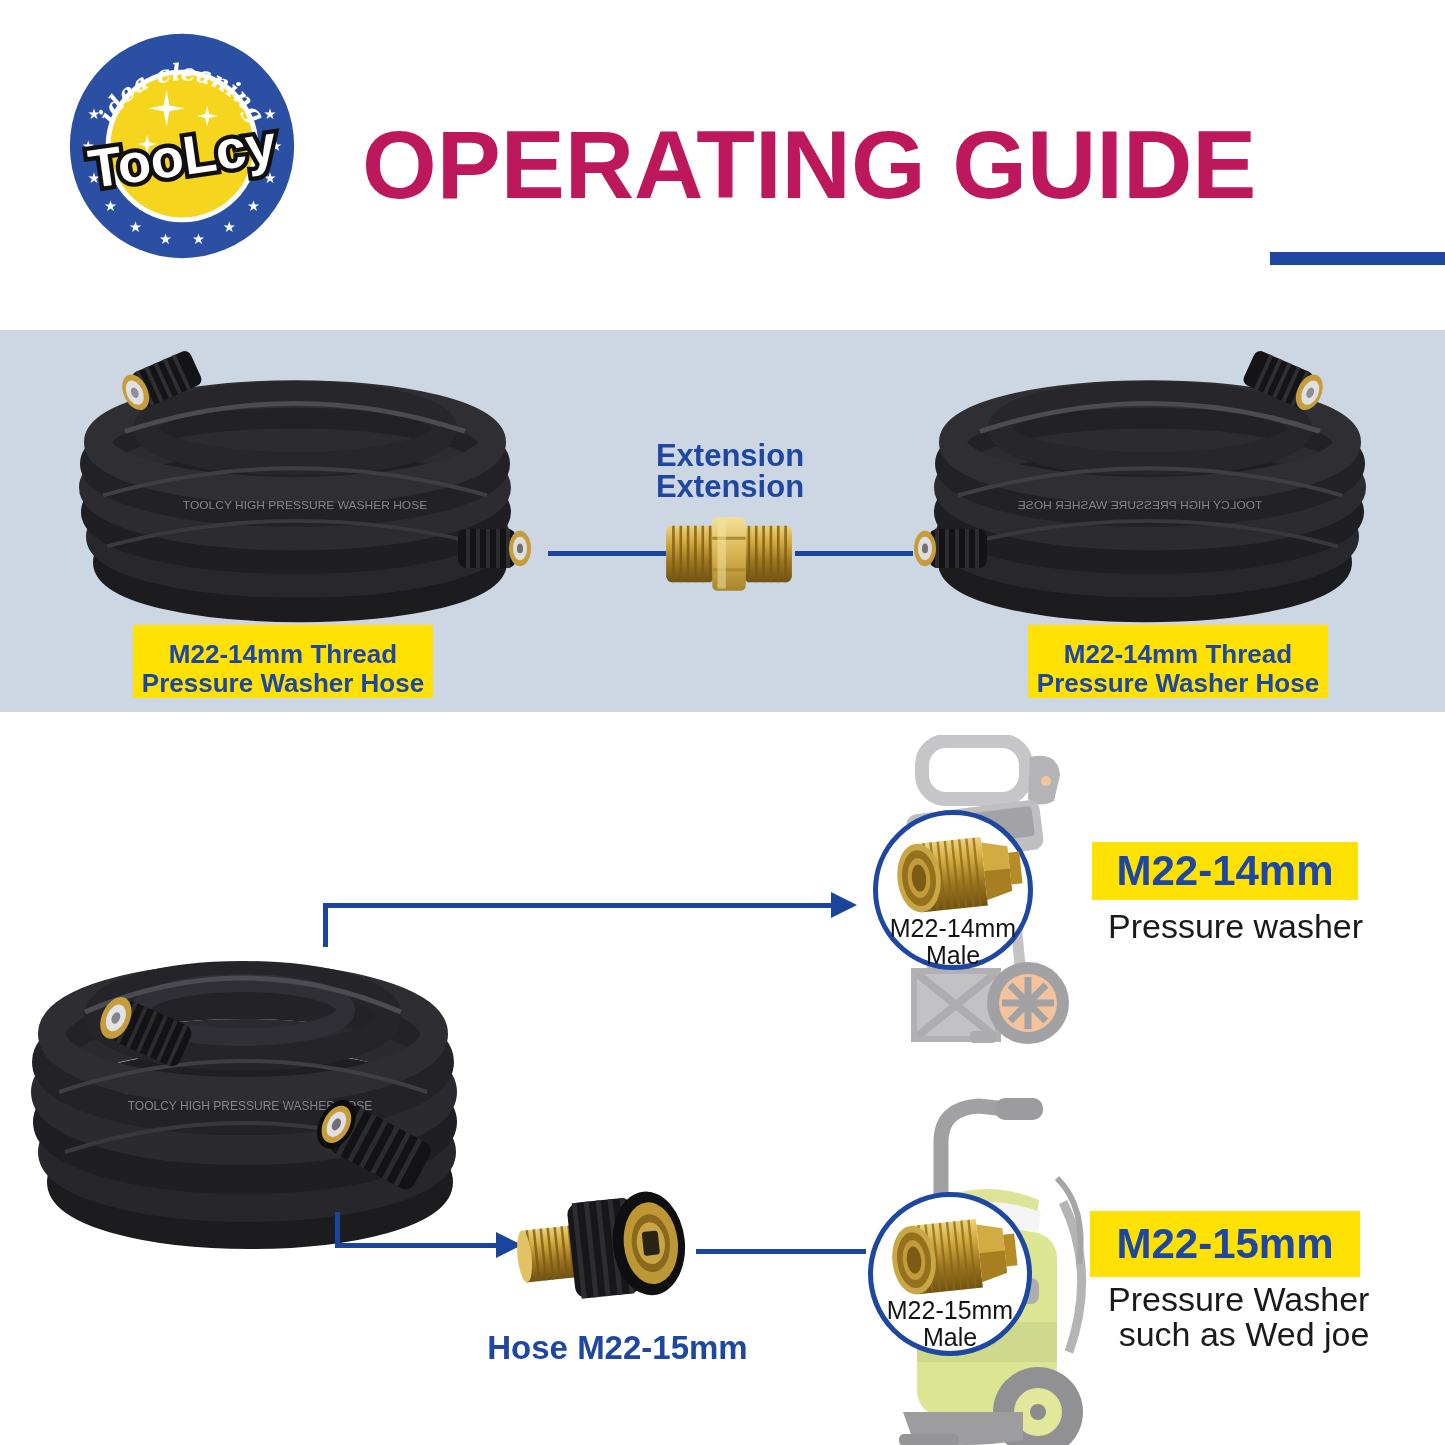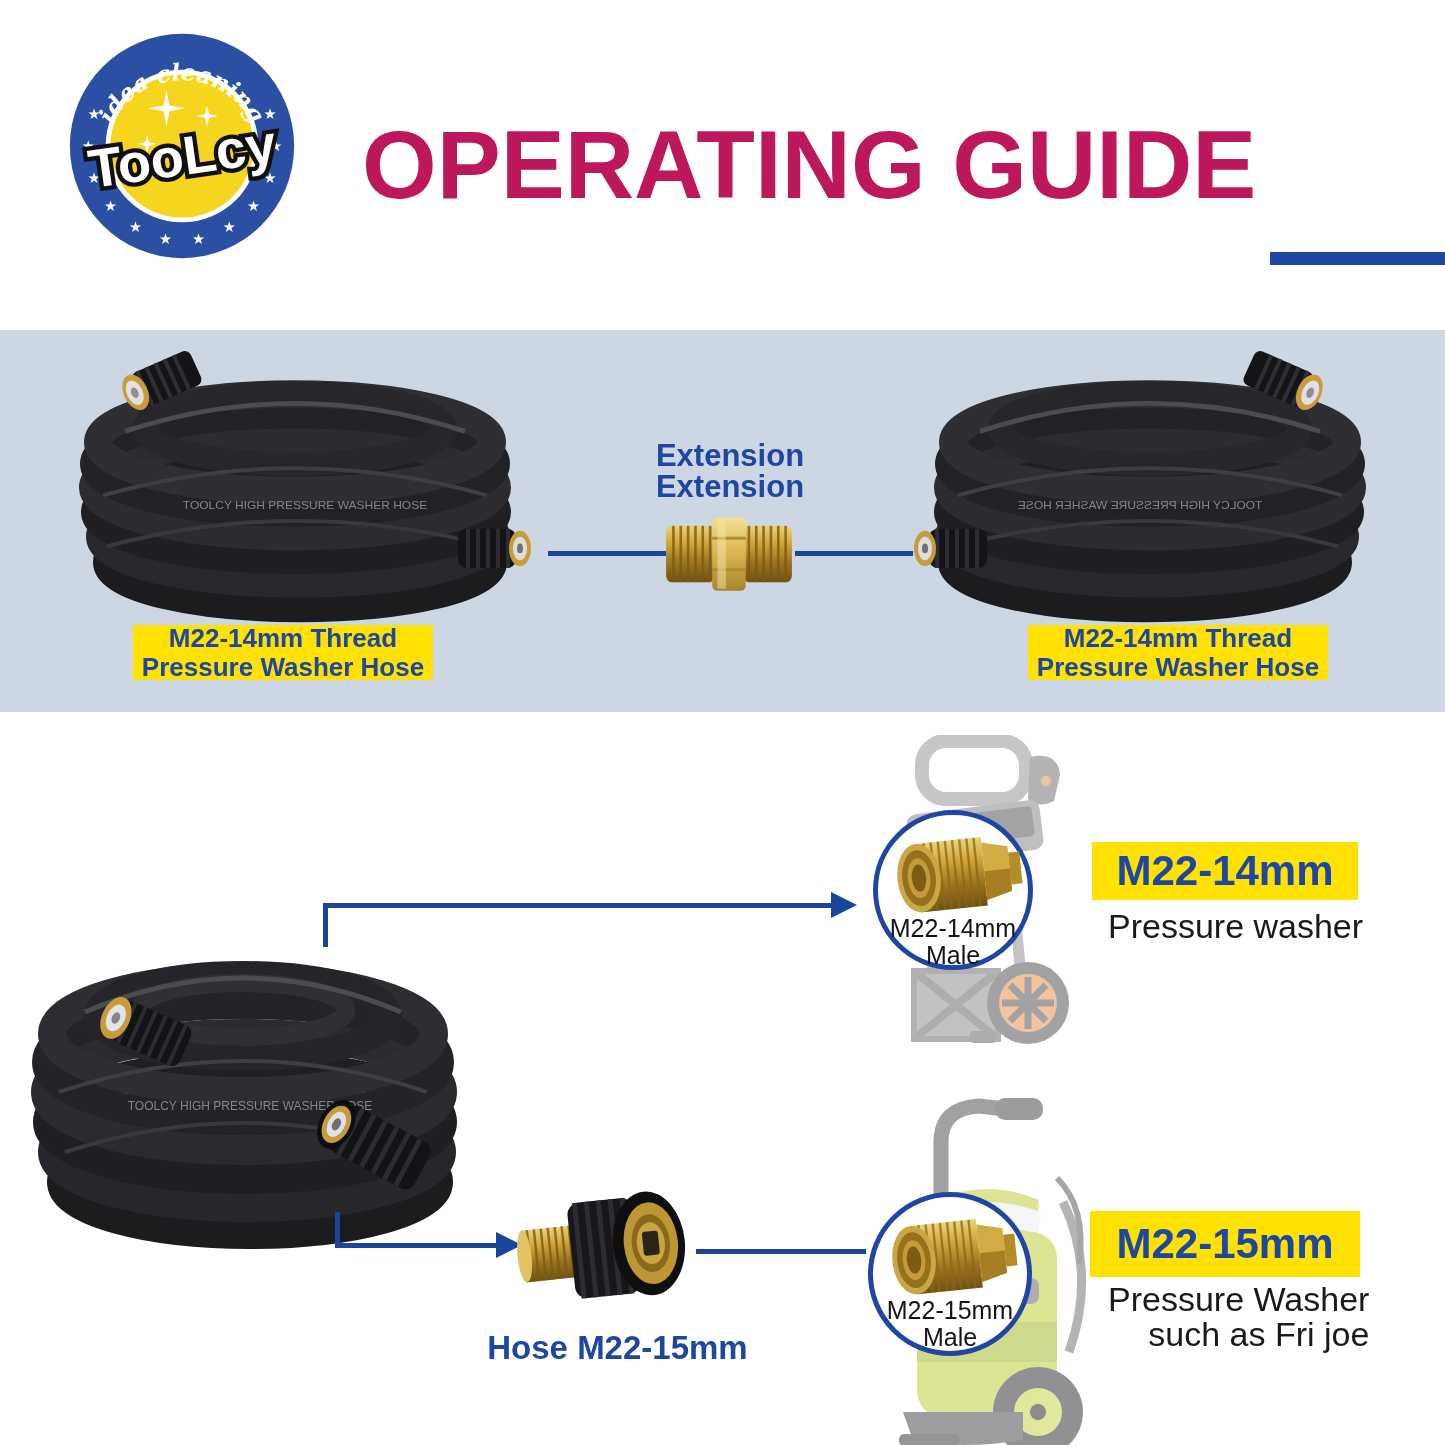--- a/index.html
+++ b/index.html
@@ -16,23 +16,23 @@
   
   .band{left:0;top:330px;width:1445px;height:382px;background:#CDD7E4;}
   .hoseL{left:55px;top:8px;width:480px;height:295px;}
   .hoseR{left:910px;top:8px;width:480px;height:295px;}
   .ext-label{left:600px;top:110px;width:260px;text-align:center;color:#1D47A0;
              font-weight:700;font-size:31px;line-height:31px;}
   .bandline{background:#1B459B;height:5px;top:221px;}
   .lineL{left:548px;width:118px;}
   .lineR{left:795px;width:118px;}
   .connector-img{left:664px;top:178px;width:130px;height:92px;}
-  .ylabel{top:295px;width:300px;height:55px;background:#FFE104;color:#1D47A0;font-weight:700;
+  .ylabel{top:295px;width:300px;height:73px;background:#FFE104;color:#1D47A0;font-weight:700;
           font-size:26px;line-height:29px;text-align:center;display:flex;flex-direction:column;
-          justify-content:center;}
+          justify-content:flex-end;}
   .ylabelL{left:133px;}
   .ylabelR{left:1028px;}
 
   
   .hoseB{left:25px;top:882px;width:440px;height:390px;}
   .vline,.hline{background:#1B459B;}
   .arrow-head{width:0;height:0;border-top:13px solid transparent;border-bottom:13px solid transparent;
               border-left:26px solid #1B459B;}
   .washer{pointer-events:none;}
   .callout{background:#ffffff;border:5px solid #1D47A0;border-radius:50%;}
@@ -351,20 +351,20 @@
       <div>M22-15mm</div>
       <div>Male</div>
     </div>
   </div>
 
   <div class="abs badge" style="left:1090px;top:1211px;width:270px;height:66px;">
     <span>M22-15mm</span>
   </div>
   <div class="abs desc" style="left:1108px;top:1282px;line-height:35px;">
     <div>Pressure Washer</div>
-    <div>such as Fri joe</div>
+    <div>such as Wed joe</div>
   </div>
 
   <div class="abs note">
     <div>Hose M22-15mm</div>
   </div>
 
 </div>
 
 </body></html>

